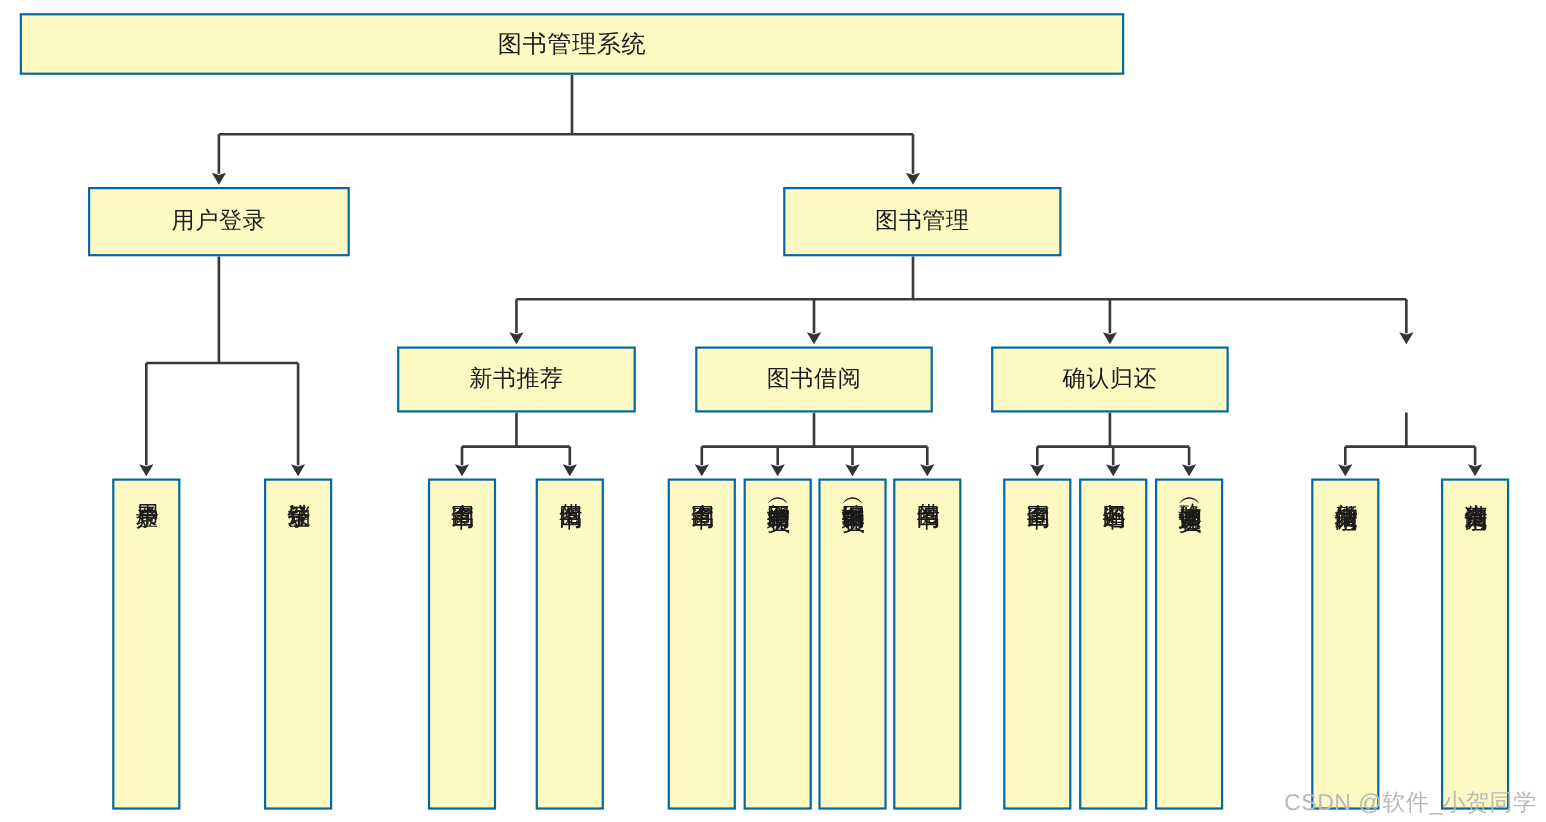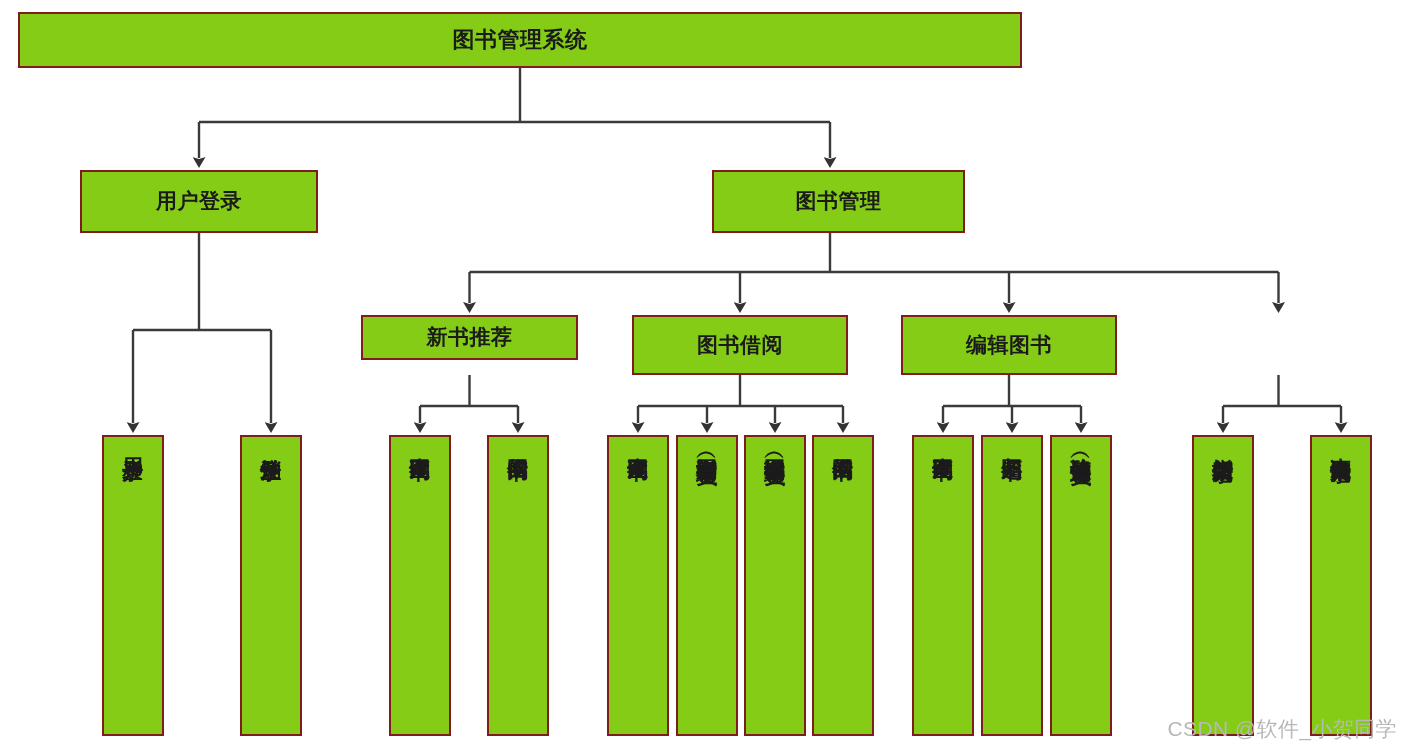--- a/index.html
+++ b/index.html
@@ -24,27 +24,26 @@
     position: absolute;
     top: 0;
     left: 0;
     width: 1405px;
     height: 747px;
     display: block;
   }
   .node-box {
     position: absolute;
     box-sizing: border-box;
-    background: #84cc16;
-    border: 2px solid #7f1d1d;
+    background: #fef9c3;
+    border: 2px solid #0369a1;
     display: flex;
     align-items: center;
     justify-content: center;
     overflow: hidden;
-    font-weight: bold;
   }
   .node-label-h {
     font-size: 21px;
     color: #1b1b1b;
     line-height: 1.15;
     text-align: center;
     white-space: nowrap;
     letter-spacing: 0.5px;
   }
   .node-root .node-label-h {
@@ -128,28 +127,28 @@
     <span class="node-label-h">图书管理系统</span>
   </div>
 
   <div class="node-box node-l2" style="left: 80px; top: 170px; width: 238px; height: 63px;">
     <span class="node-label-h">用户登录</span>
   </div>
   <div class="node-box node-l2" style="left: 712px; top: 170px; width: 253px; height: 63px;">
     <span class="node-label-h">图书管理</span>
   </div>
 
-  <div class="node-box node-l3" style="left: 361px; top: 315px; width: 217px; height: 45px;">
+  <div class="node-box node-l3" style="left: 361px; top: 315px; width: 217px; height: 60px;">
     <span class="node-label-h">新书推荐</span>
   </div>
   <div class="node-box node-l3" style="left: 632px; top: 315px; width: 216px; height: 60px;">
     <span class="node-label-h">图书借阅</span>
   </div>
   <div class="node-box node-l3" style="left: 901px; top: 315px; width: 216px; height: 60px;">
-    <span class="node-label-h">编辑图书</span>
+    <span class="node-label-h">确认归还</span>
   </div>
 
   <div class="node-box node-leaf" style="left: 102px; top: 435px; width: 62px; height: 301px;">
     <span class="node-label-v">用户登录</span>
   </div>
   <div class="node-box node-leaf" style="left: 240px; top: 435px; width: 62px; height: 301px;">
     <span class="node-label-v">注销登录</span>
   </div>
   <div class="node-box node-leaf" style="left: 389px; top: 435px; width: 62px; height: 301px;">
     <span class="node-label-v">查询图书</span>

